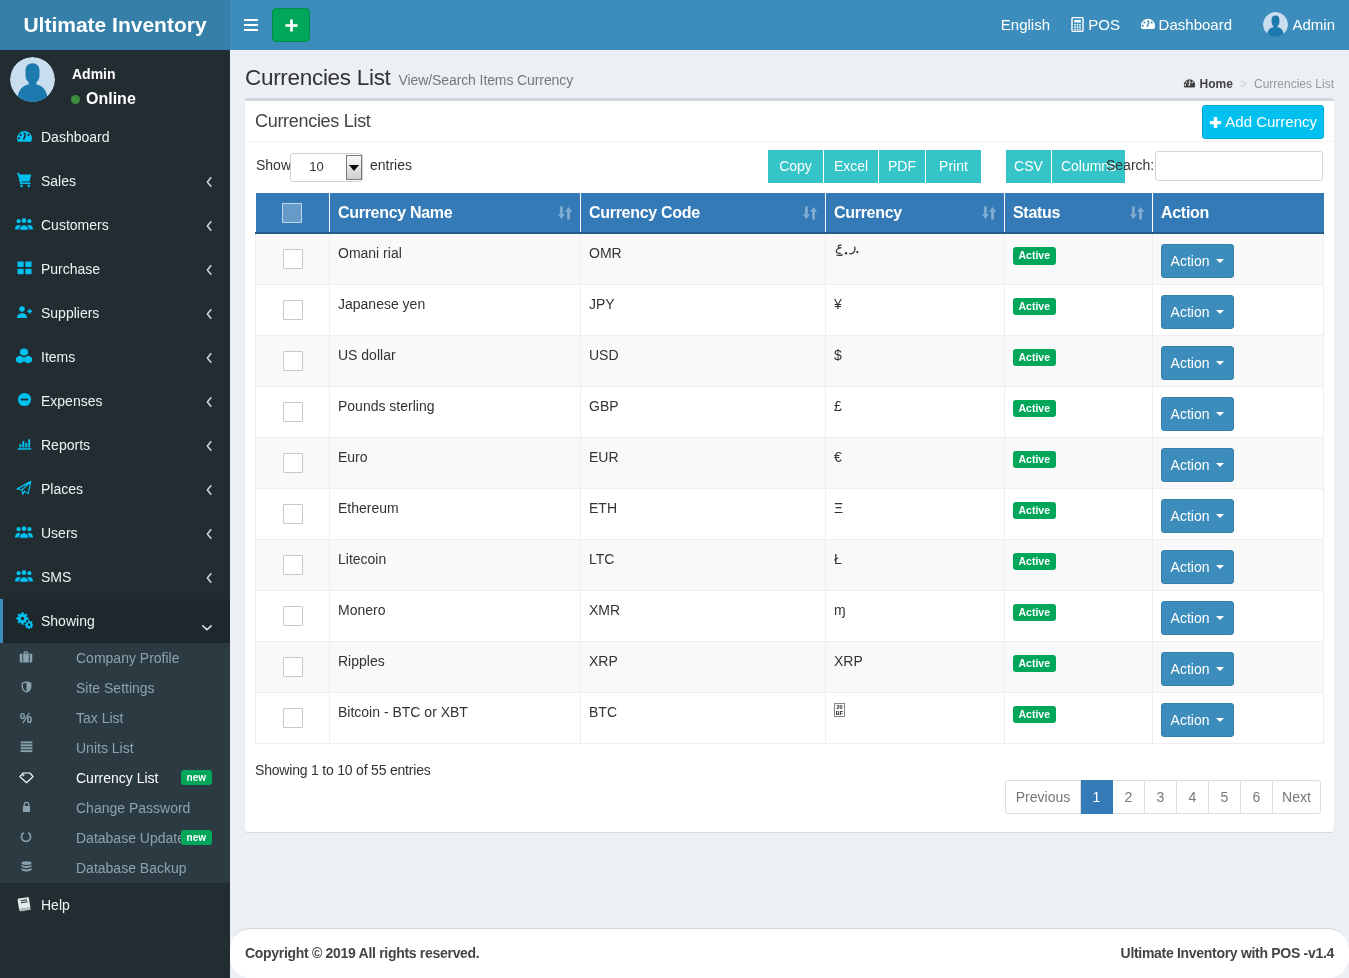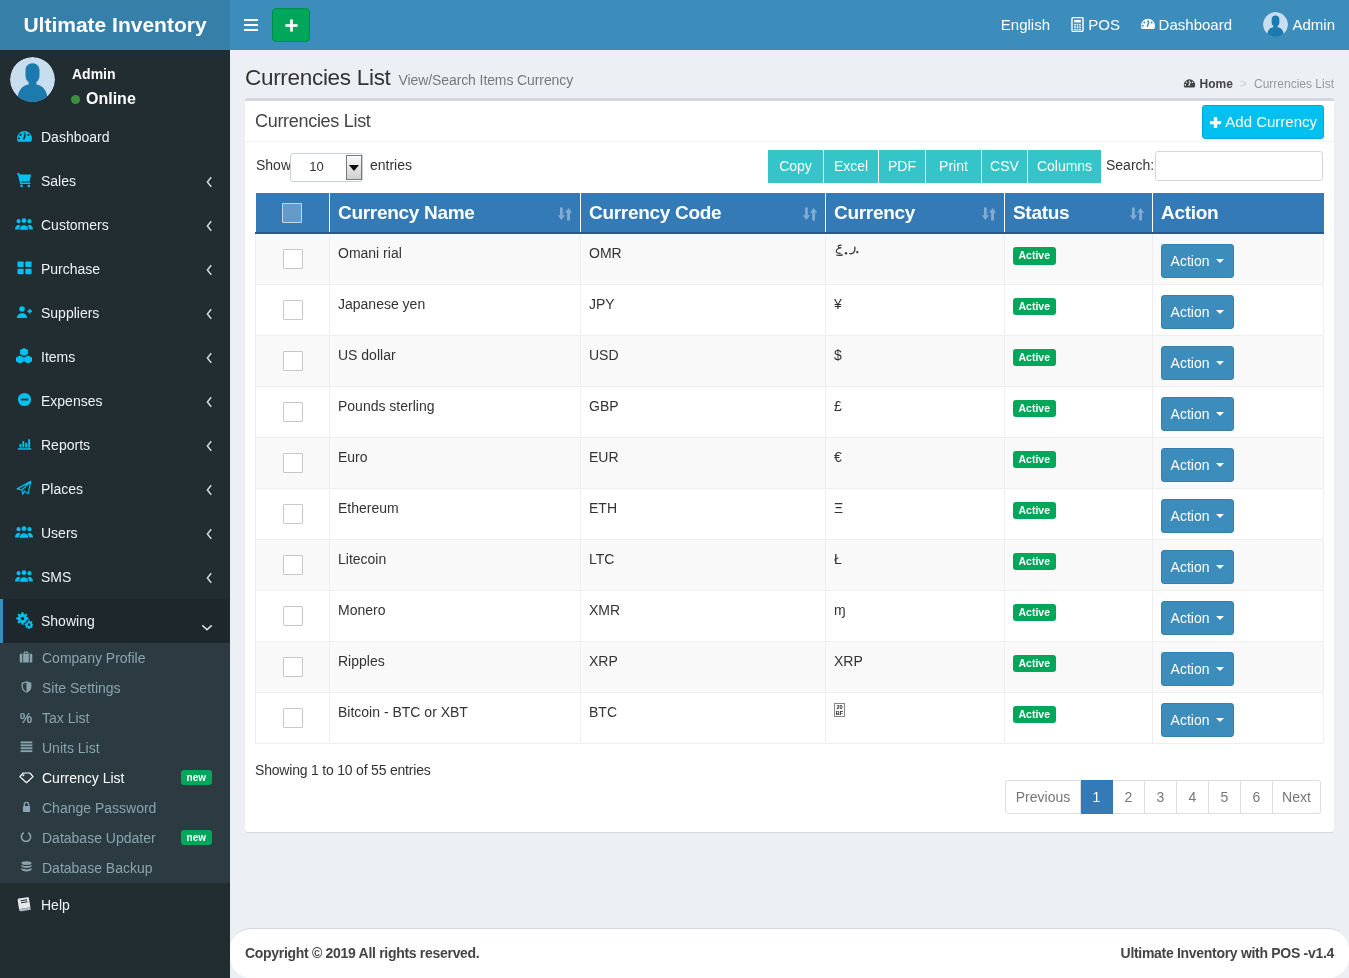--- a/index.html
+++ b/index.html
@@ -26,21 +26,21 @@
 ul.menu { list-style:none; }
 ul.menu > li { position:relative; height:44px; }
 ul.menu > li > a { display:block; height:44px; line-height:44px; color:#edf2f4; text-decoration:none; padding-left:41px; font-size:14px; }
 ul.menu > li .mi { position:absolute; left:14px; top:13px; width:20px; height:18px; color:#00c0ef; text-align:center; }
 ul.menu > li .arr { position:absolute; right:17px; top:16px; }
 ul.menu > li.active { background:#1e282c; border-left:3px solid #3c8dbc; }
 ul.menu > li.active > a { padding-left:38px; }
 ul.menu > li.active .mi { left:11px; }
 ul.submenu { list-style:none; background:#2c3b41; }
 ul.submenu li { position:relative; height:30px; }
-ul.submenu li a { display:block; height:30px; line-height:30px; color:#8aa4af; text-decoration:none; padding-left:42px; font-size:14px; }
+ul.submenu li a { display:block; height:30px; line-height:30px; color:#8aa4af; text-decoration:none; padding-left:42px; font-size:14px;margin-left:34px; }
 ul.submenu li.cur a { color:#fff; }
 ul.submenu li .mi { position:absolute; left:18px; top:7px; width:16px; height:16px; color:#8aa4af; text-align:center; font-size:14px; font-weight:bold; line-height:16px; }
 ul.submenu li.cur .mi { color:#fff; }
 .badge-new { position:absolute; right:18px; top:7px; background:#00a65a; color:#fff; font-size:10px; font-weight:bold; padding:3px 6px 2px; border-radius:3px; line-height:1; }
 
 
 .content { position:absolute; left:230px; top:50px; right:0; bottom:50px; background:#ecf0f5; }
 .cheader { position:absolute; left:15px; top:15px; right:15px; height:35px; }
 .cheader h1 { font-size:22.5px; font-weight:normal; letter-spacing:-0.3px; color:#333; display:inline-block; }
 .cheader small { font-size:14px; color:#777; margin-left:8px; letter-spacing:-0.1px; }
@@ -60,21 +60,21 @@
 .sel .btn { position:absolute; right:0px; top:1px; bottom:1px; width:16px; background:linear-gradient(#fbfbfb,#cfcfcf); border:1.5px solid #7a7a7a; }
 .sel .btn:after { content:""; position:absolute; left:1.5px; top:9px; border:5px solid transparent; border-top:6px solid #0a0a0a; }
 .entries-lbl { position:absolute; left:115px; top:7px; font-size:14px; color:#333; }
 .dt-buttons { position:absolute; left:513px; top:0; height:33px; }
 .dt-buttons a { display:inline-block; float:left; height:33px; line-height:33px; background:#35c4c8; color:#fff; font-size:14px; text-align:center; border-left:1px solid #fff; }
 .dt-buttons a:first-child { border-left:none; }
 .search-lbl { position:absolute; left:851px; top:7px; font-size:14px; color:#333; }
 .search-box { position:absolute; left:900px; top:1px; width:168px; height:30px; border:1px solid #d2d6de; border-radius:3px; background:#fff; }
 
 table.dt { position:absolute; left:10px; top:92px; border-collapse:collapse; table-layout:fixed; width:1068px; }
-table.dt th { background:#337ab7; color:#fff; font-size:19px; letter-spacing:-0.3px; font-weight:bold; text-align:left; height:40px; padding:0 8px; border-right:1px solid #fff; border-bottom:2px solid #265a88; position:relative; }
+table.dt th { background:#337ab7; color:#fff; font-size:16px; letter-spacing:-0.3px; font-weight:bold; text-align:left; height:40px; padding:0 8px; border-right:1px solid #fff; border-bottom:2px solid #265a88; position:relative; }
 table.dt th:last-child { border-right:none; }
 table.dt td { height:51px; font-size:14px; color:#333; padding:9px 8px 0; border:1px solid #eceef0; border-top:none; vertical-align:top; line-height:20px; }
 table.dt tr.odd td { background:#f9f9f9; }
 table.dt tr.even td { background:#fff; }
 .cbx { width:20px; height:20px; border:1px solid #c8c8c8; background:#fff; margin:6px auto 0; border-radius:1px; }
 th .cbx { background:rgba(255,255,255,0.25); border-color:rgba(255,255,255,0.6); margin:0 auto; }
 .sort-ic { position:absolute; right:7px; top:12px; width:16px; height:16px; opacity:0.38; }
 .lbl-active { display:inline-block; background:#00a65a; color:#fff; font-size:10.5px; font-weight:bold; padding:3px 5.5px; border-radius:3px; line-height:1.1; margin-top:4px; }
 .btn-action { display:inline-block; width:73px; height:34px; background:#3c8dbc; border:1px solid #367fa9; border-radius:3px; color:#fff; font-size:14px; text-align:center; line-height:32px; margin-top:1px; }
 .caret { display:inline-block; width:0; height:0; border:4px solid transparent; border-top-color:#fff; vertical-align:middle; margin-left:3px; margin-top:2px; }
@@ -475,21 +475,21 @@
       <span class="sel">
           <span class="val">10</span>
           <span class="btn"></span>
         </span>
       <span class="entries-lbl">entries</span>
       <div class="dt-buttons">
         <a style="width:55px;">Copy</a>
           <a style="width:55px;">Excel</a>
           <a style="width:47px;">PDF</a>
           <a style="width:56px;">Print</a>
-          <a style="width:46px;">CSV</a>
+          <a style="width:46px;margin-left:24px;">CSV</a>
           <a style="width:74px;">Columns</a>
       </div>
       <span class="search-lbl">Search:</span>
       <span class="search-box"></span>
     </div>
     <table class="dt">
       <colgroup>
           <col style="width:74px">
           <col style="width:251px">
           <col style="width:245px">

